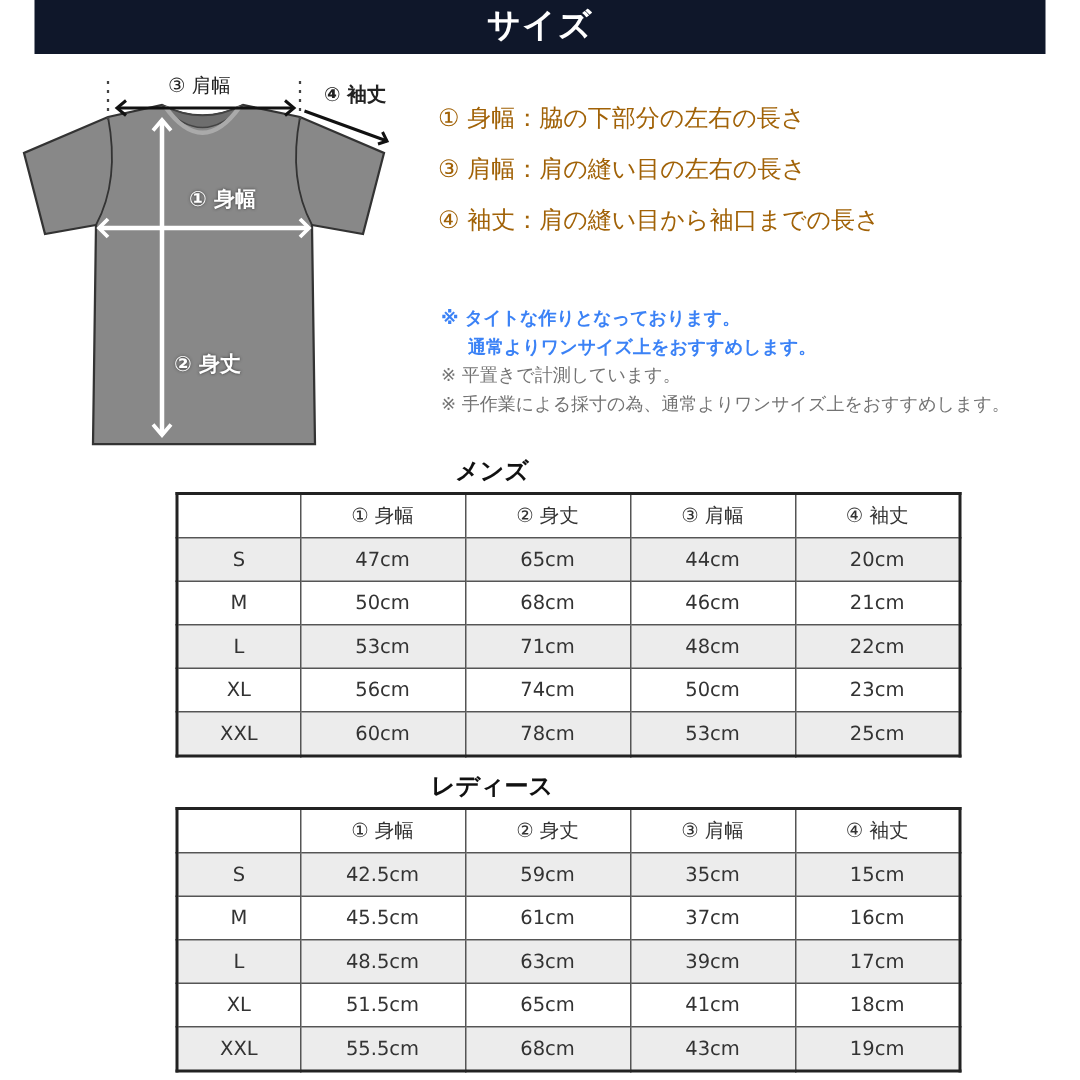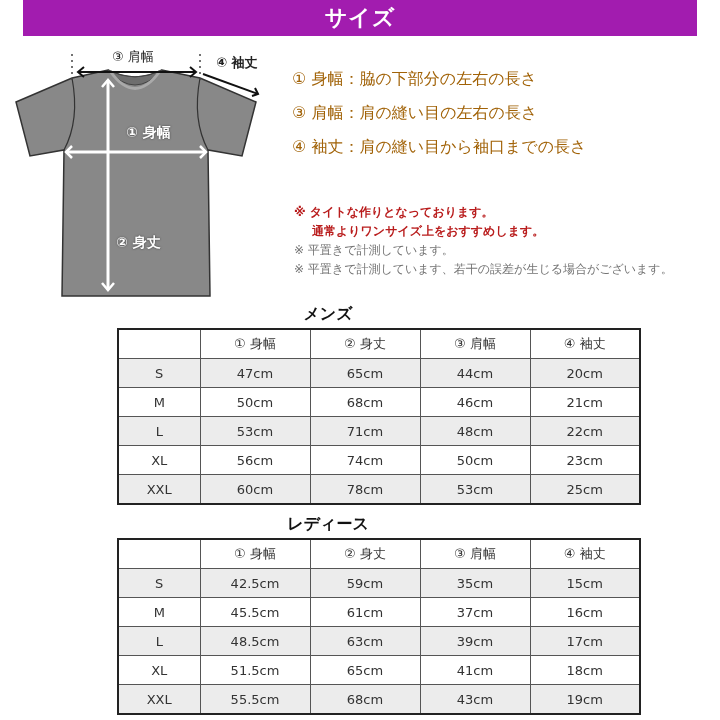--- a/index.html
+++ b/index.html
@@ -1,26 +1,26 @@
 <!DOCTYPE html>
 <html><head>
 <meta charset="utf-8">
 <style>
   html, body { margin:0; padding:0; background:#ffffff; }
   body { width:720px; height:720px; position:relative; overflow:hidden;
          font-family:"DejaVu Sans", sans-serif; color:#222; }
   .header { position:absolute; left:23px; top:0; width:674px; height:36px;
-            background:#a21caf; color:#fff; text-align:center;
+            background:#0f172a; color:#fff; text-align:center;
             font-size:22px; font-weight:bold; line-height:36px; letter-spacing:1px; }
   .diagram { position:absolute; left:0; top:40px; width:280px; height:260px; }
   .desc { position:absolute; left:292px; top:62px; width:420px; }
   .desc-line { font-size:16px; line-height:34px; height:34px; color:#a16207; white-space:nowrap; }
   .notes { position:absolute; left:294px; top:203px; width:426px; }
   .note { font-size:12px; line-height:19px; white-space:nowrap; color:#737373; }
-  .note.bold { font-weight:bold; color:#b91c1c; }
+  .note.bold { font-weight:bold; color:#3b82f6; }
   .note.indent { padding-left:18px; }
   .table-title { position:absolute; left:0; width:656px; text-align:center;
                  font-size:16px; font-weight:bold; color:#111; }
   table.size { position:absolute; left:117px; width:524px; border-collapse:collapse;
                border:2px solid #222; table-layout:fixed; }
   table.size td, table.size th { border:1px solid #555; height:28px; padding:0;
                text-align:center; font-size:13px; font-weight:normal; color:#333; }
   table.size tr.shade td { background:#ececec; }
   table.size col.c0 { width:82px; }
   table.size col.cn { width:110px; }
@@ -70,21 +70,21 @@
 <div class="desc">
   <div class="desc-line">① 身幅：脇の下部分の左右の長さ</div>
   <div class="desc-line">③ 肩幅：肩の縫い目の左右の長さ</div>
   <div class="desc-line">④ 袖丈：肩の縫い目から袖口までの長さ</div>
 </div>
 
 <div class="notes">
   <div class="note bold">※ タイトな作りとなっております。</div>
   <div class="note bold indent">通常よりワンサイズ上をおすすめします。</div>
   <div class="note">※ 平置きで計測しています。</div>
-  <div class="note">※ 平置きで計測しています、若干の誤差が生じる場合がございます。</div>
+  <div class="note">※ 手作業による採寸の為、通常よりワンサイズ上をおすすめします。</div>
 </div>
 
 <div class="table-title" style="top:304px;">メンズ</div>
 <table class="size" style="top:328px;">
   <colgroup>
       <col class="c0">
       <col class="cn">
       <col class="cn">
       <col class="cn">
       <col class="cn">

